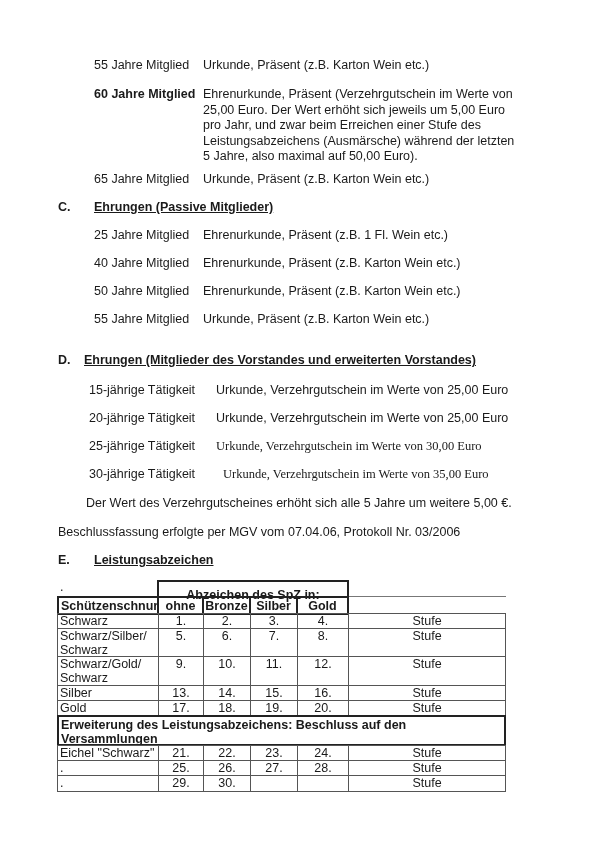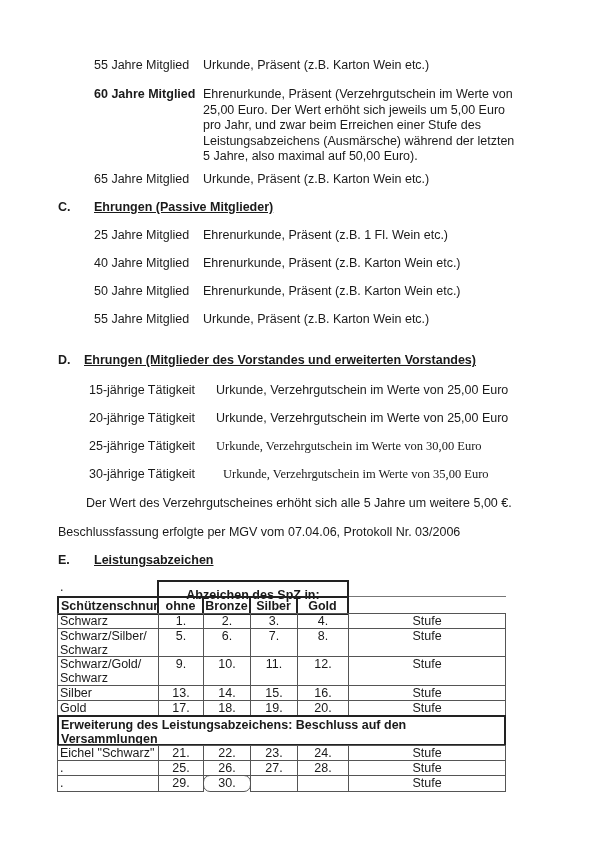--- a/index.html
+++ b/index.html
@@ -166,19 +166,19 @@
       <div class="cell b center" style="left:158px;top:760px;width:46px;height:16px;">25.</div>
       <div class="cell b center" style="left:203px;top:760px;width:48px;height:16px;">26.</div>
       <div class="cell b center" style="left:250px;top:760px;width:48px;height:16px;">27.</div>
       <div class="cell b center" style="left:297px;top:760px;width:52px;height:16px;">28.</div>
       <div class="cell b center" style="left:348px;top:760px;width:158px;height:16px;">Stufe</div>
     </div>
 
     <div>
       <div class="cell b pad" style="left:57px;top:775px;width:102px;height:17px;">.</div>
       <div class="cell b center" style="left:158px;top:775px;width:46px;height:17px;">29.</div>
-      <div class="cell b center" style="left:203px;top:775px;width:48px;height:17px;border-radius:7px;">30.</div>
+      <div class="cell b center" style="left:203px;top:775px;width:48px;height:17px;">30.</div>
       <div class="cell b center" style="left:250px;top:775px;width:48px;height:17px;"></div>
       <div class="cell b center" style="left:297px;top:775px;width:52px;height:17px;"></div>
       <div class="cell b center" style="left:348px;top:775px;width:158px;height:17px;">Stufe</div>
     </div>
   </div>
 </div>
 
 </body></html>

